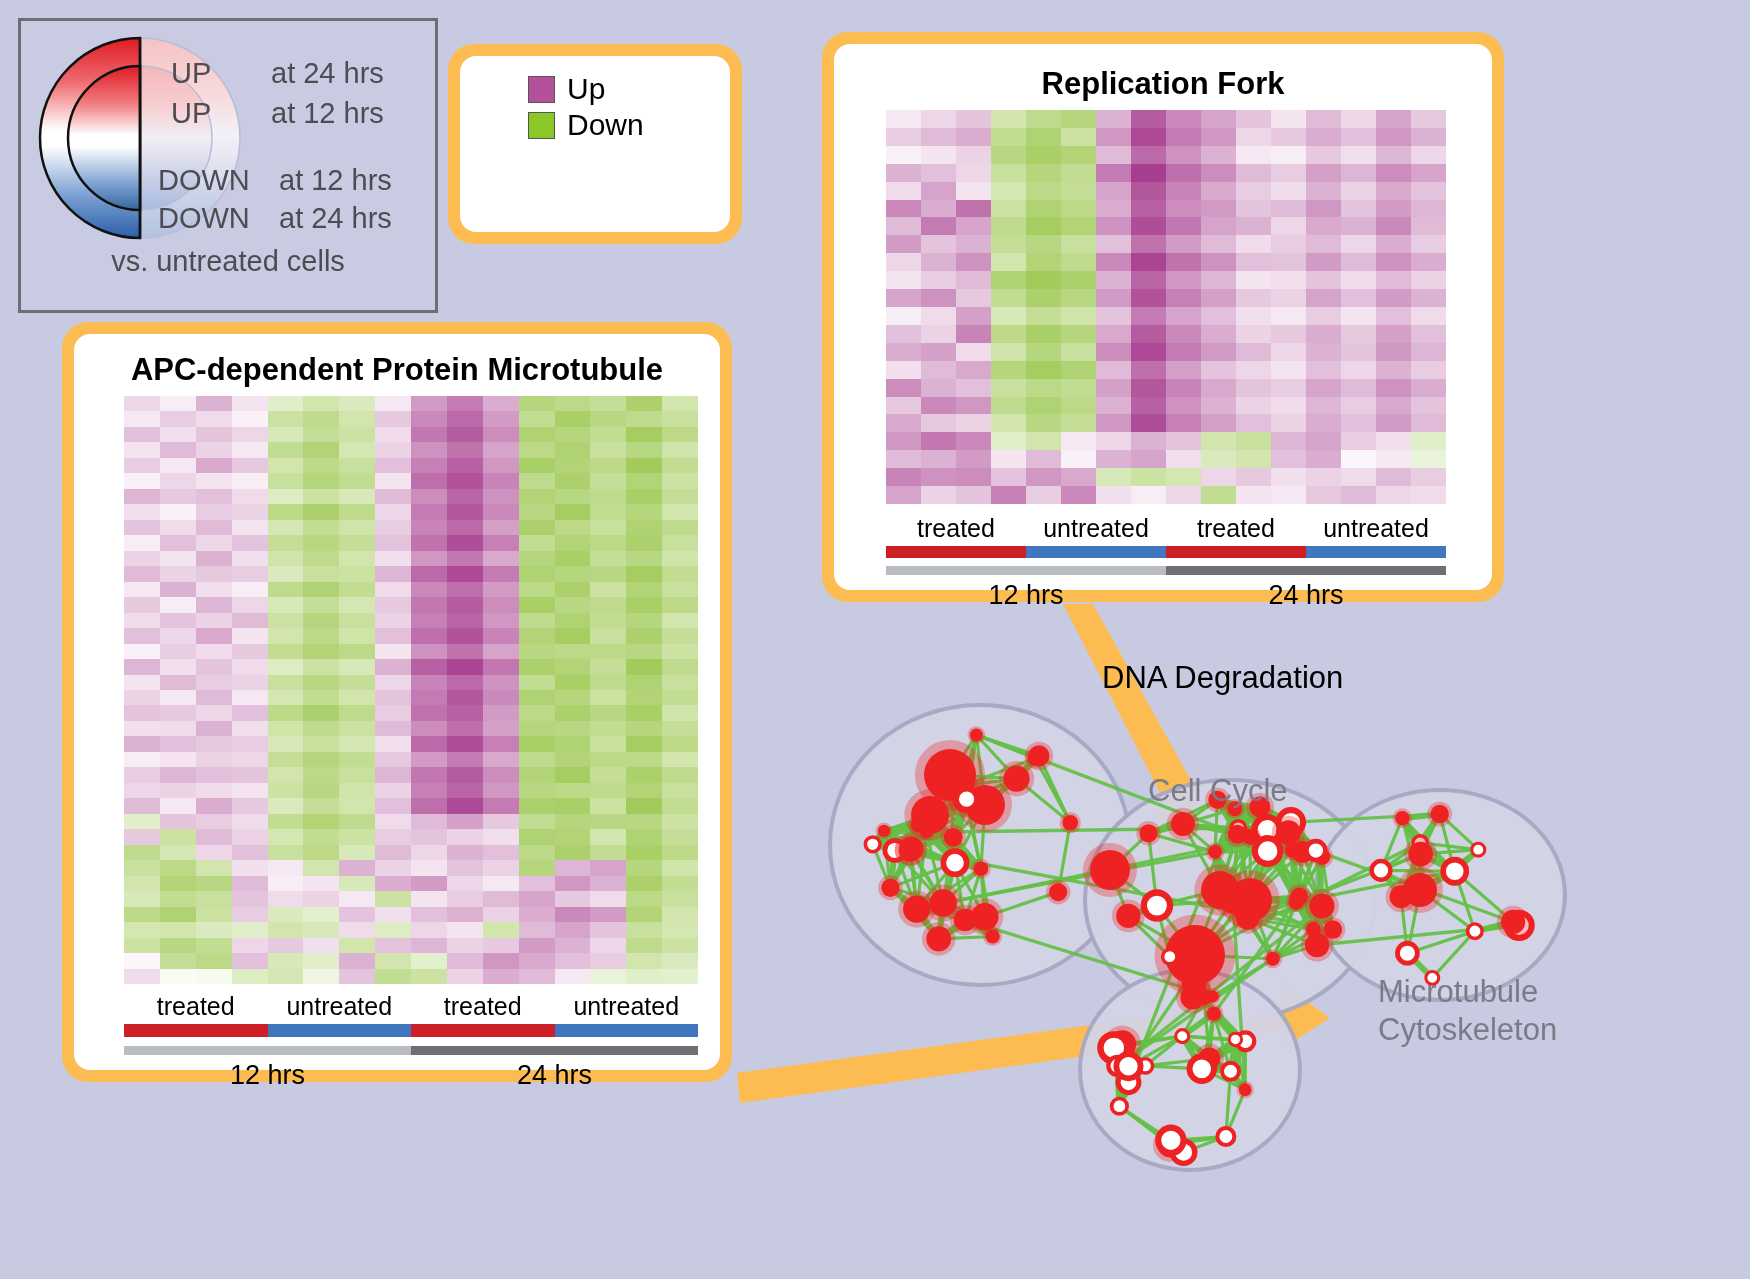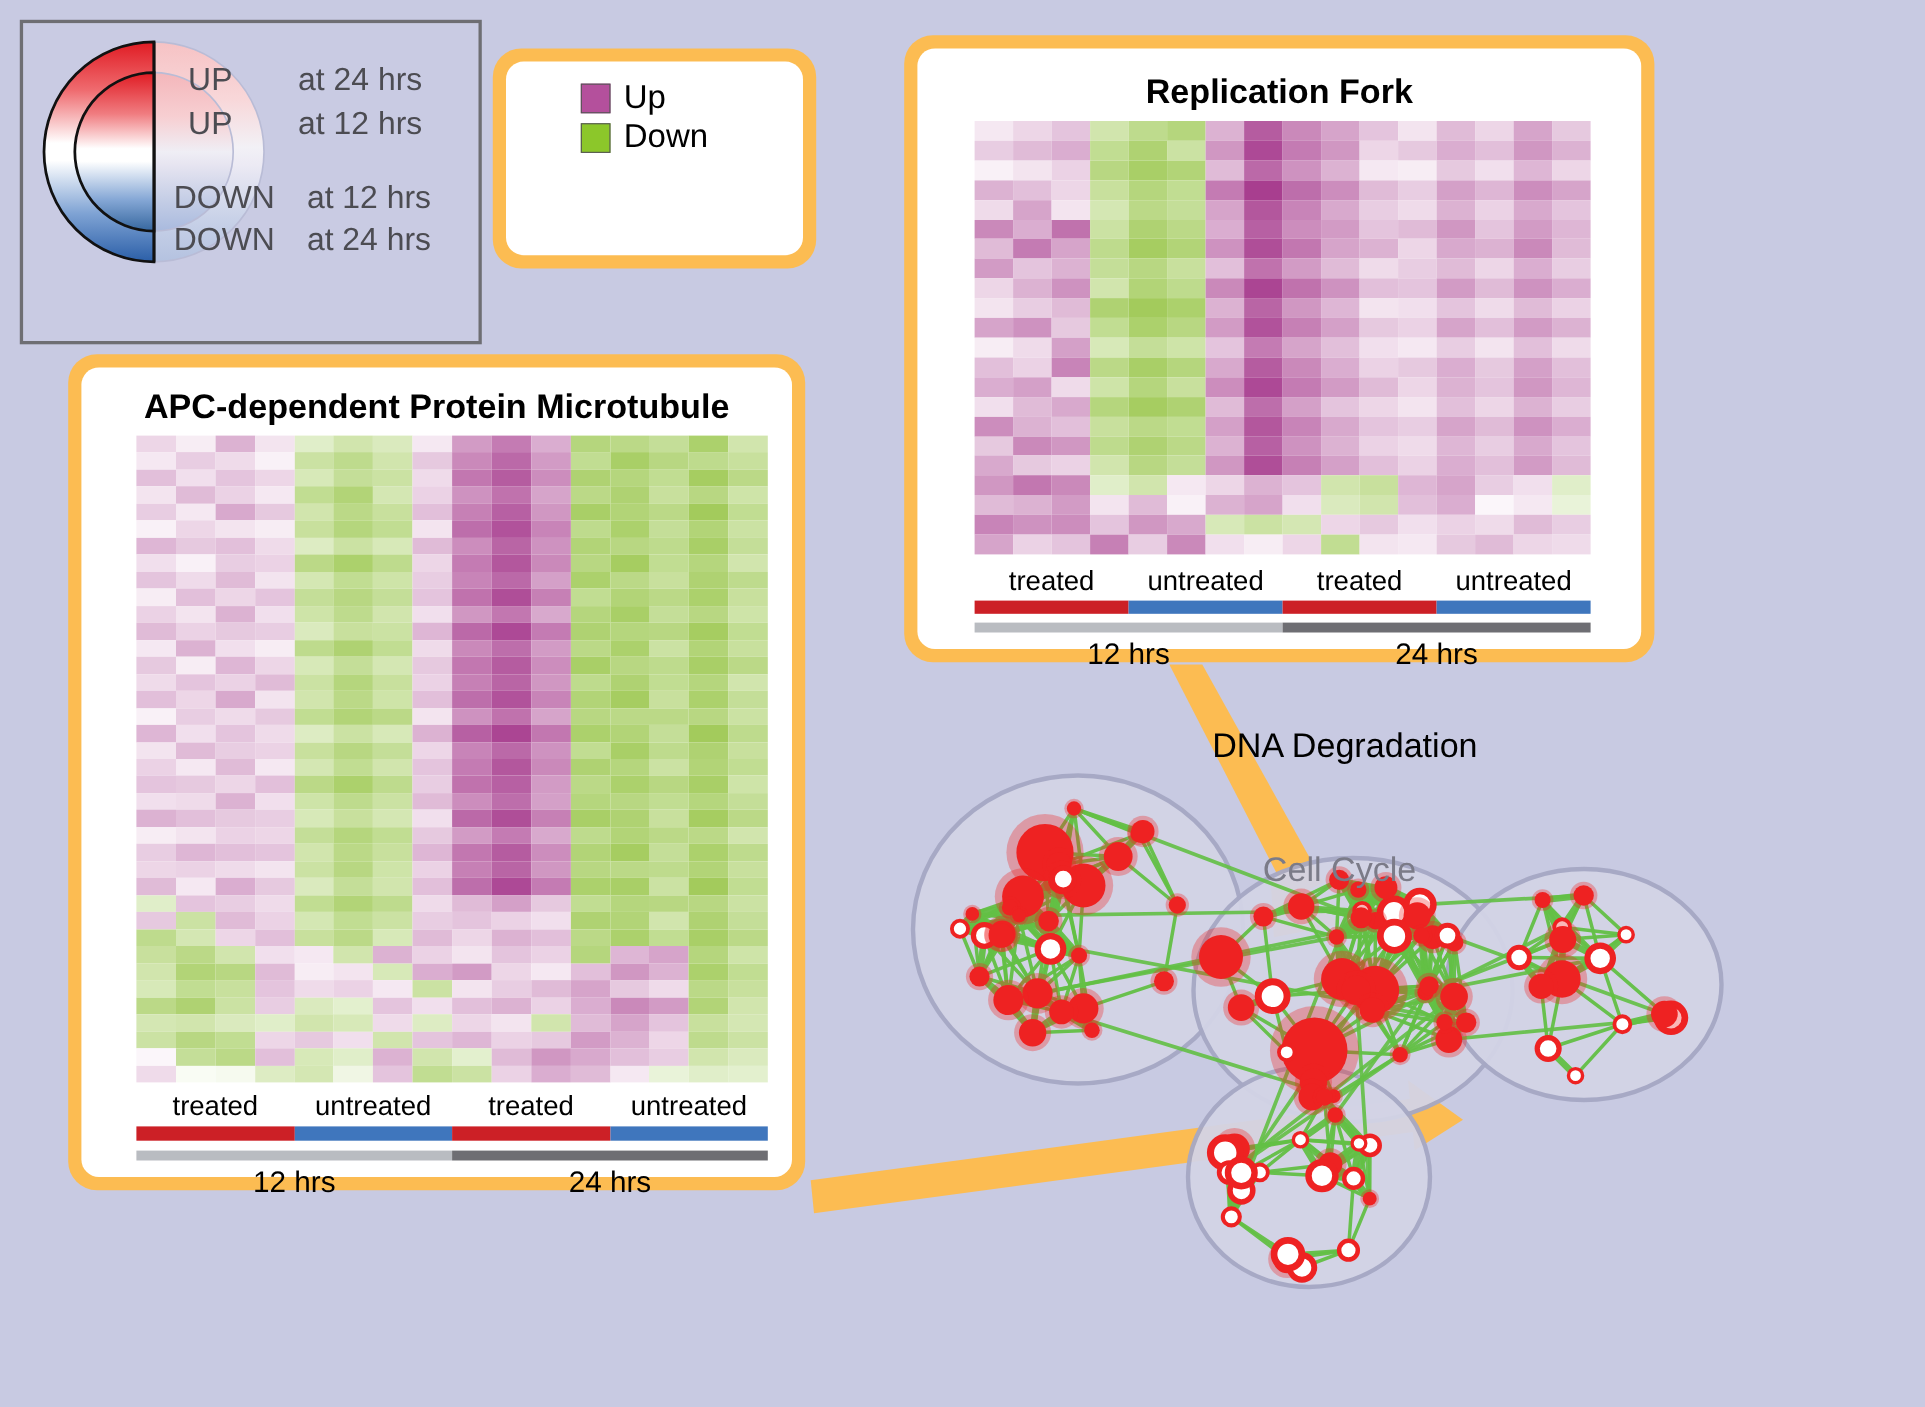--- a/index.html
+++ b/index.html
@@ -113,20 +113,21 @@
     </div>
     <div class="cl-label" style="left:150px;top:36px;">UP</div>
     <div class="cl-row" style="left:250px;top:36px;">at 24 hrs</div>
     <div class="cl-label" style="left:150px;top:76px;">UP</div>
     <div class="cl-row" style="left:250px;top:76px;">at 12 hrs</div>
     <div class="cl-label" style="left:137px;top:143px;">DOWN</div>
     <div class="cl-row" style="left:258px;top:143px;">at 12 hrs</div>
     <div class="cl-label" style="left:137px;top:181px;">DOWN</div>
     <div class="cl-row" style="left:258px;top:181px;">at 24 hrs</div>
     <div id="cl-foot">
+      <div>vs. untreated cells</div>
     </div>
   </div>
 
   <div id="key-panel" class="opanel">
     <div class="opanel-inner">
       <div class="key-row">
         <span class="key-swatch" id="sw-up" style="background: rgb(180, 80, 156);"></span>
         <span class="key-text">Up</span>
       </div>
       <div class="key-row">
@@ -1826,17 +1827,21 @@
         <circle cx="421.7751852950169" cy="468.79734194798044" r="12.241531372070312" fill="#ffffff" stroke="#ee2222" stroke-width="5.8759350585937495"></circle>
         <circle cx="337.3745772536364" cy="465.86699715465335" r="9.030723571777344" fill="#ffffff" stroke="#ee2222" stroke-width="4.334747314453125"></circle>
         <circle cx="465.4531818878888" cy="441.25887147470127" r="8.789206504821777" fill="#ffffff" stroke="#ee2222" stroke-width="4.218819122314453"></circle>
         <circle cx="390.88527369423343" cy="540.2994926022003" r="12.663397789001465" fill="#ffffff" stroke="#ee2222" stroke-width="6.078430938720703"></circle>
         <circle cx="455.4237230078951" cy="439.40566673181024" r="6.231680870056152" fill="#ffffff" stroke="#ee2222" stroke-width="2.991206817626953"></circle>
         <circle cx="365.3467597134106" cy="465.8345675211816" r="7.219008445739746" fill="#ffffff" stroke="#ee2222" stroke-width="3.465124053955078"></circle>
         <circle cx="348.4487575204568" cy="466.24952063920915" r="12.114702224731445" fill="#ffffff" stroke="#ee2222" stroke-width="5.815057067871093"></circle>
       </svg>
     <div class="net-label" id="lbl-dna">DNA Degradation</div>
     <div class="net-label" id="lbl-cellcycle">Cell Cycle</div>
+    <div class="net-label" id="lbl-micro">
+      <div>Microtubule</div>
+      <div>Cytoskeleton</div>
+    </div>
     <div class="net-label" id="lbl-ubq">
     </div>
   </div>
 
 </div>
 
 </body></html>

